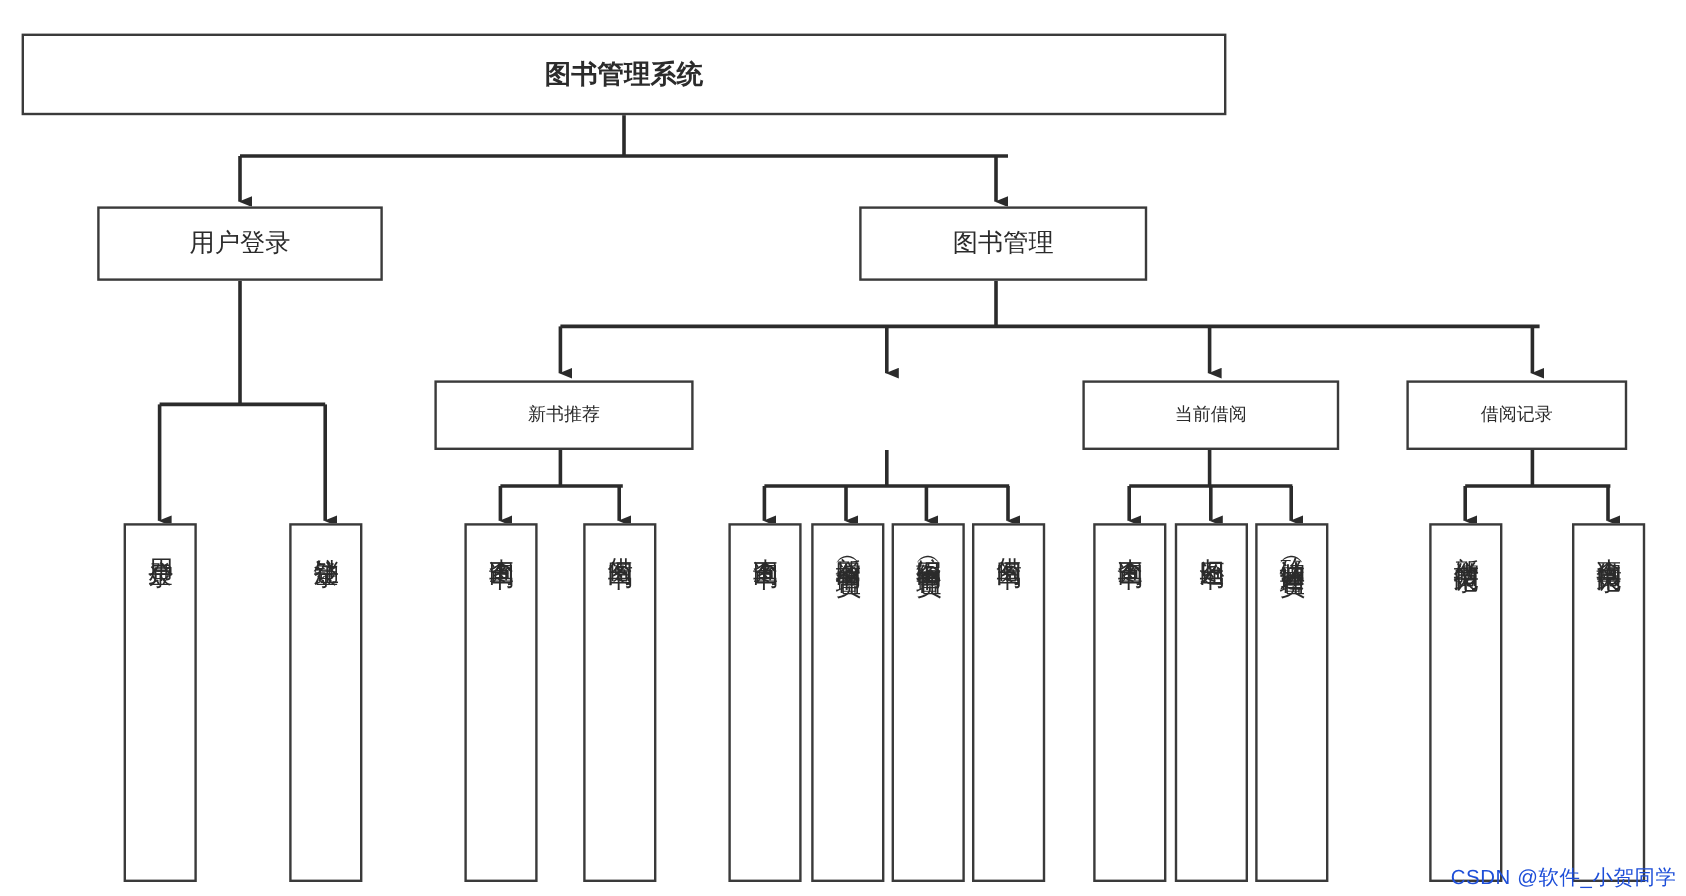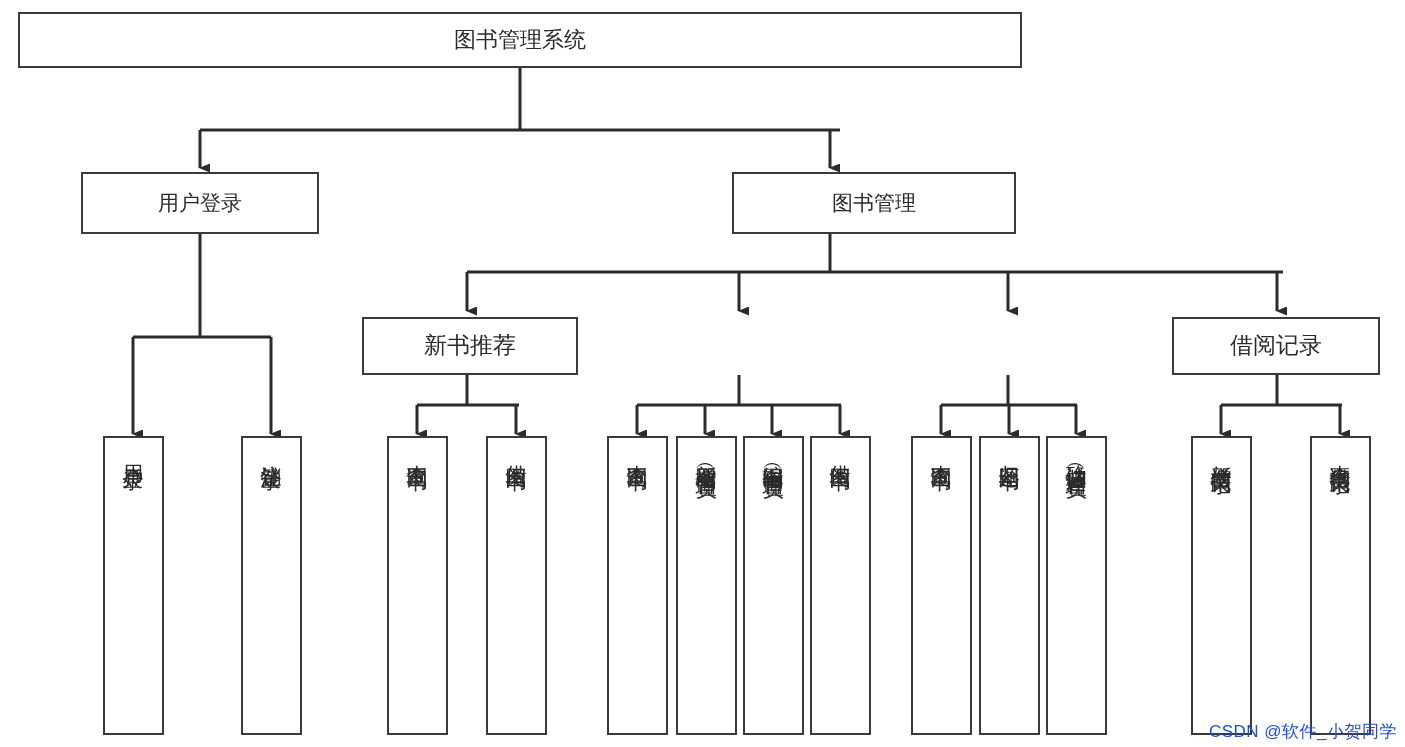--- a/index.html
+++ b/index.html
@@ -41,21 +41,21 @@
     line-height: 1.28;
     white-space: nowrap;
   }
   .node-root .node-label {
     font-size: 22px;
   }
   .node-level2 .node-label {
     font-size: 21px;
   }
   .node-level3 .node-label {
-    font-size: 23px;
+    font-size: 15px;
   }
   .node-leaf {
     align-items: flex-start;
     justify-content: center;
     padding-top: 10px;
   }
   .node-leaf .node-label {
     font-size: 21px;
     writing-mode: vertical-rl;
     text-orientation: upright;
@@ -126,39 +126,42 @@
       <path d="M1009,405 L1009,434" marker-end="url(#arrowhead)"></path>
       <path d="M1076,405 L1076,434" marker-end="url(#arrowhead)"></path>
 
       <path d="M1277,375 L1277,405"></path>
       <path d="M1221,405 L1342,405"></path>
       <path d="M1221,405 L1221,434" marker-end="url(#arrowhead)"></path>
       <path d="M1340,405 L1340,434" marker-end="url(#arrowhead)"></path>
     </g>
   </svg>
 
-  <div class="node-box node-root" style="left:18px; top:12px; width:1004px; height:56px;">
+  <div class="node-box node-root" style="left:18px; top:28px; width:1004px; height:68px;font-weight:bold;">
     <span class="node-label">图书管理系统</span>
   </div>
 
   <div class="node-box node-level2" style="left:81px; top:172px; width:238px; height:62px;">
     <span class="node-label">用户登录</span>
   </div>
 
-  <div class="node-box node-level2" style="left:732px; top:172px; width:284px; height:62px;">
+  <div class="node-box node-level2" style="left:716px; top:172px; width:240px; height:62px;">
     <span class="node-label">图书管理</span>
   </div>
 
   <div class="node-box node-level3" style="left:362px; top:317px; width:216px; height:58px;">
     <span class="node-label">新书推荐</span>
   </div>
 
 
-
-  <div class="node-box node-level3" style="left:1172px; top:317px; width:208px; height:58px;">
+  <div class="node-box node-level3" style="left:902px; top:317px; width:214px; height:58px;">
+    <span class="node-label">当前借阅</span>
+  </div>
+
+  <div class="node-box node-level3" style="left:1172px; top:317px; width:184px; height:58px;">
     <span class="node-label">借阅记录</span>
   </div>
 
   <div class="node-box node-leaf" style="left:103px; top:436px; width:61px; height:299px;">
     <span class="node-label">用户登录</span>
   </div>
 
   <div class="node-box node-leaf" style="left:241px; top:436px; width:61px; height:299px;">
     <span class="node-label">注销登录</span>
   </div>

